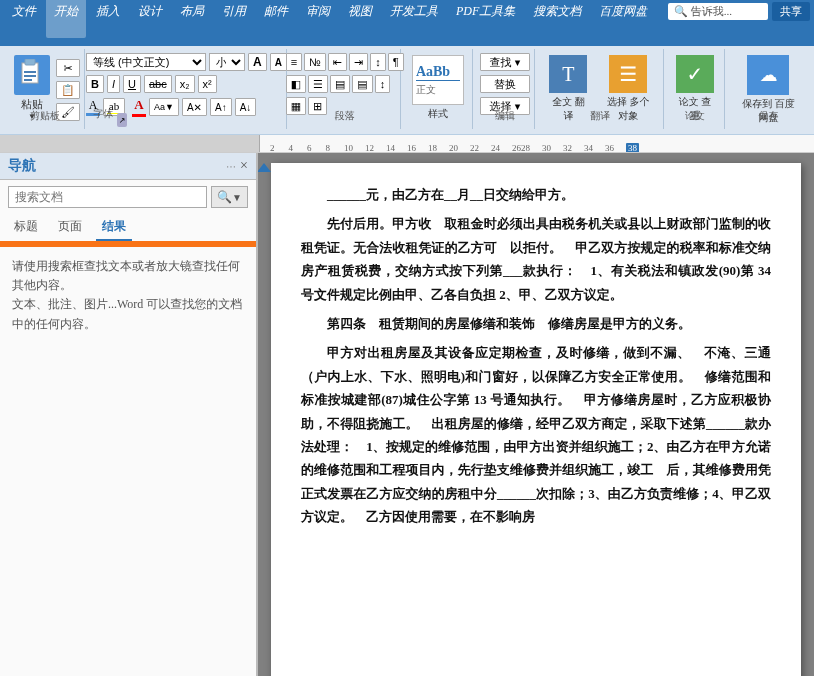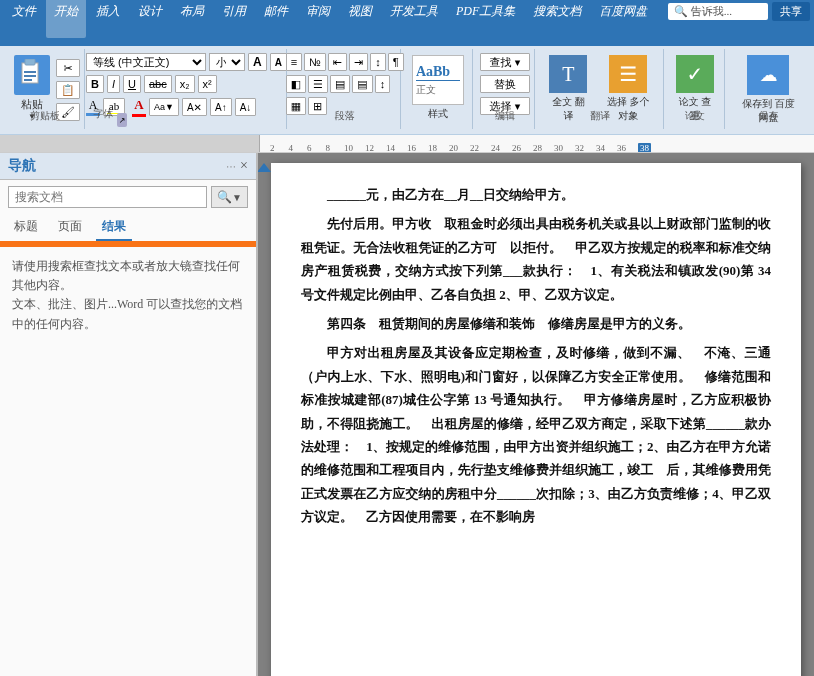--- a/index.html
+++ b/index.html
@@ -552,21 +552,21 @@
       <span style="font-size:9px;color:#666;margin-right:14px;">6</span>
       <span style="font-size:9px;color:#666;margin-right:14px;">8</span>
       <span style="font-size:9px;color:#666;margin-right:12px;">10</span>
       <span style="font-size:9px;color:#666;margin-right:12px;">12</span>
       <span style="font-size:9px;color:#666;margin-right:12px;">14</span>
       <span style="font-size:9px;color:#666;margin-right:12px;">16</span>
       <span style="font-size:9px;color:#666;margin-right:12px;">18</span>
       <span style="font-size:9px;color:#666;margin-right:12px;">20</span>
       <span style="font-size:9px;color:#666;margin-right:12px;">22</span>
       <span style="font-size:9px;color:#666;margin-right:12px;">24</span>
-      <span style="font-size:9px;color:#666;margin-right:12px;">26</span>
+      <span style="font-size:9px;color:#666;margin-right:0;">26</span>
       <span style="font-size:9px;color:#666;margin-right:12px;">28</span>
       <span style="font-size:9px;color:#666;margin-right:12px;">30</span>
       <span style="font-size:9px;color:#666;margin-right:12px;">32</span>
       <span style="font-size:9px;color:#666;margin-right:12px;">34</span>
       <span style="font-size:9px;color:#666;margin-right:12px;">36</span>
       <span style="font-size:9px;color:#666;background:#2e74b5;color:white;padding:0 2px;border-radius:1px;">38</span>
     </div>
   </div>
 </div>
 

